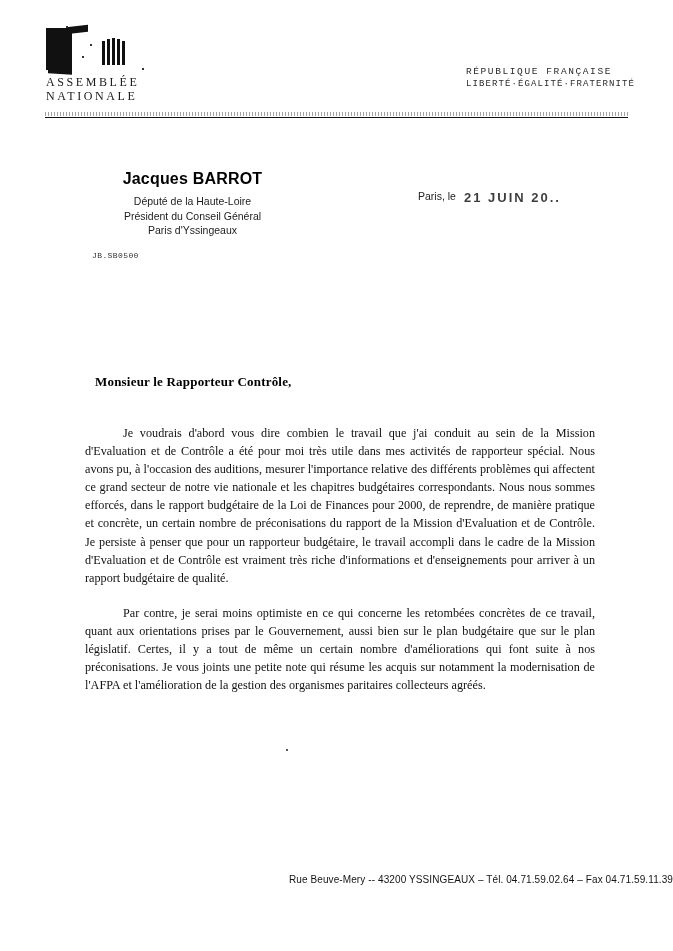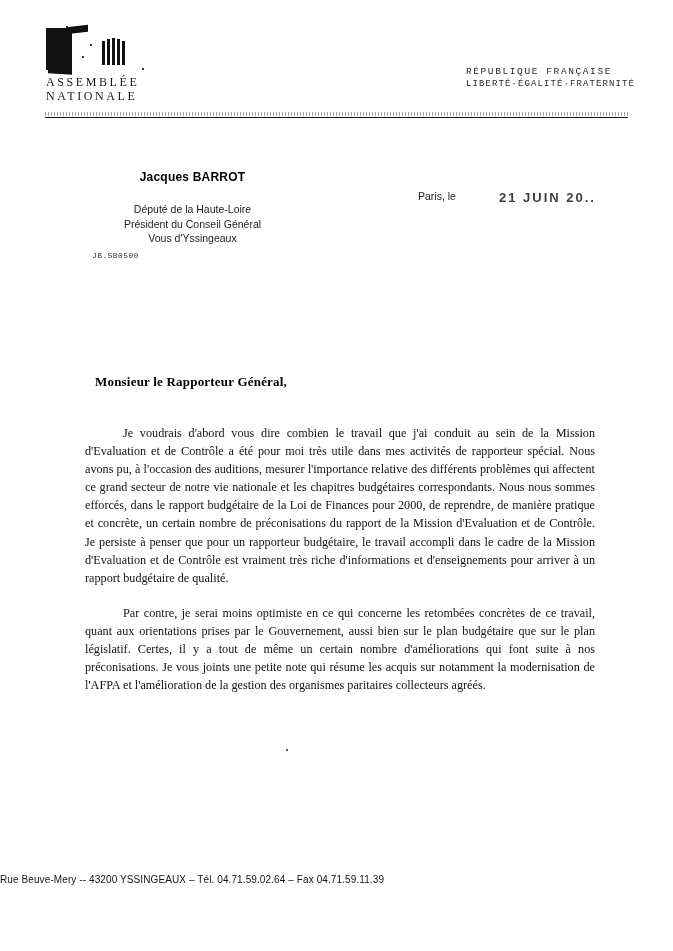--- a/index.html
+++ b/index.html
@@ -136,23 +136,23 @@
   #sender {
     position: absolute;
     left: 60px;
     top: 170px;
     width: 265px;
     text-align: center;
   }
   #sender-name {
     font-family: "Liberation Sans", sans-serif;
     font-weight: bold;
-    font-size: 12px;
+    font-size: 16px;
     letter-spacing: .2px;
-    margin-bottom: 18px;
+    margin-bottom: 6px;
   }
   #sender .role {
     font-family: "Liberation Sans", sans-serif;
     font-size: 10.5px;
     line-height: 14.5px;
     color: #1c1c1c;
   }
   #ref-code {
     position: absolute;
     left: 92px;
@@ -163,21 +163,20 @@
     color: #333;
   }
 
   
   #date-line {
     position: absolute;
     left: 418px;
     top: 188px;
     display: flex;
     align-items: baseline;
-    gap: 35px;
   }
   #date-city {
     font-family: "Liberation Sans", sans-serif;
     font-size: 10.5px;
     color: #222;
   }
   #date-stamp {
     margin-left: 8px;
     font-family: "Liberation Sans", sans-serif;
     font-weight: bold;
@@ -224,21 +223,21 @@
     background: #222;
     border-radius: 50%;
   }
 
   
   #footer {
     position: absolute;
     left: 0;
     top: 872px;
     width: 673px;
-    text-align: left;
+    text-align: right;
     font-family: "Liberation Sans", sans-serif;
     font-size: 10px;
     line-height: 16px;
     color: #151515;
     letter-spacing: .1px;
   }
 </style>
 </head>
 <body>
 
@@ -273,31 +272,31 @@
     </div>
 
     <div id="header-speckle"></div>
     <div id="header-rule"></div>
   </div>
 
   <div id="sender">
     <div id="sender-name">Jacques BARROT</div>
     <div class="role">Député de la Haute-Loire</div>
     <div class="role">Président du Conseil Général</div>
-    <div class="role">Vous d'Yssingeaux</div>
+    <div class="role">Paris d'Yssingeaux</div>
   </div>
 
   <div id="ref-code">JB.SB0500</div>
 
   <div id="date-line">
     <span id="date-city">Paris, le</span>
     <span id="date-stamp">21 JUIN 20..</span>
   </div>
 
-  <div id="salutation">Monsieur le Rapporteur Général,</div>
+  <div id="salutation">Monsieur le Rapporteur Contrôle,</div>
 
   <div id="body">
     <p>Je voudrais d'abord vous dire combien le travail que j'ai conduit au sein de la Mission d'Evaluation et de Contrôle a été pour moi très utile dans mes activités de rapporteur spécial. Nous avons pu, à l'occasion des auditions, mesurer l'importance relative des différents problèmes qui affectent ce grand secteur de notre vie nationale et les chapitres budgétaires correspondants. Nous nous sommes efforcés, dans le rapport budgétaire de la Loi de Finances pour 2000, de reprendre, de manière pratique et concrète, un certain nombre de préconisations du rapport de la Mission d'Evaluation et de Contrôle. Je persiste à penser que pour un rapporteur budgétaire, le travail accompli dans le cadre de la Mission d'Evaluation et de Contrôle est vraiment très riche d'informations et d'enseignements pour arriver à un rapport budgétaire de qualité.</p>
     <p>Par contre, je serai moins optimiste en ce qui concerne les retombées concrètes de ce travail, quant aux orientations prises par le Gouvernement, aussi bien sur le plan budgétaire que sur le plan législatif. Certes, il y a tout de même un certain nombre d'améliorations qui font suite à nos préconisations. Je vous joints une petite note qui résume les acquis sur notamment la modernisation de l'AFPA et l'amélioration de la gestion des organismes paritaires collecteurs agréés.</p>
   </div>
 
   <div id="stray-dot"></div>
 
   <div id="footer">
     <div>Rue Beuve-Mery  --  43200 YSSINGEAUX  –  Tél.  04.71.59.02.64  –  Fax  04.71.59.11.39</div>

